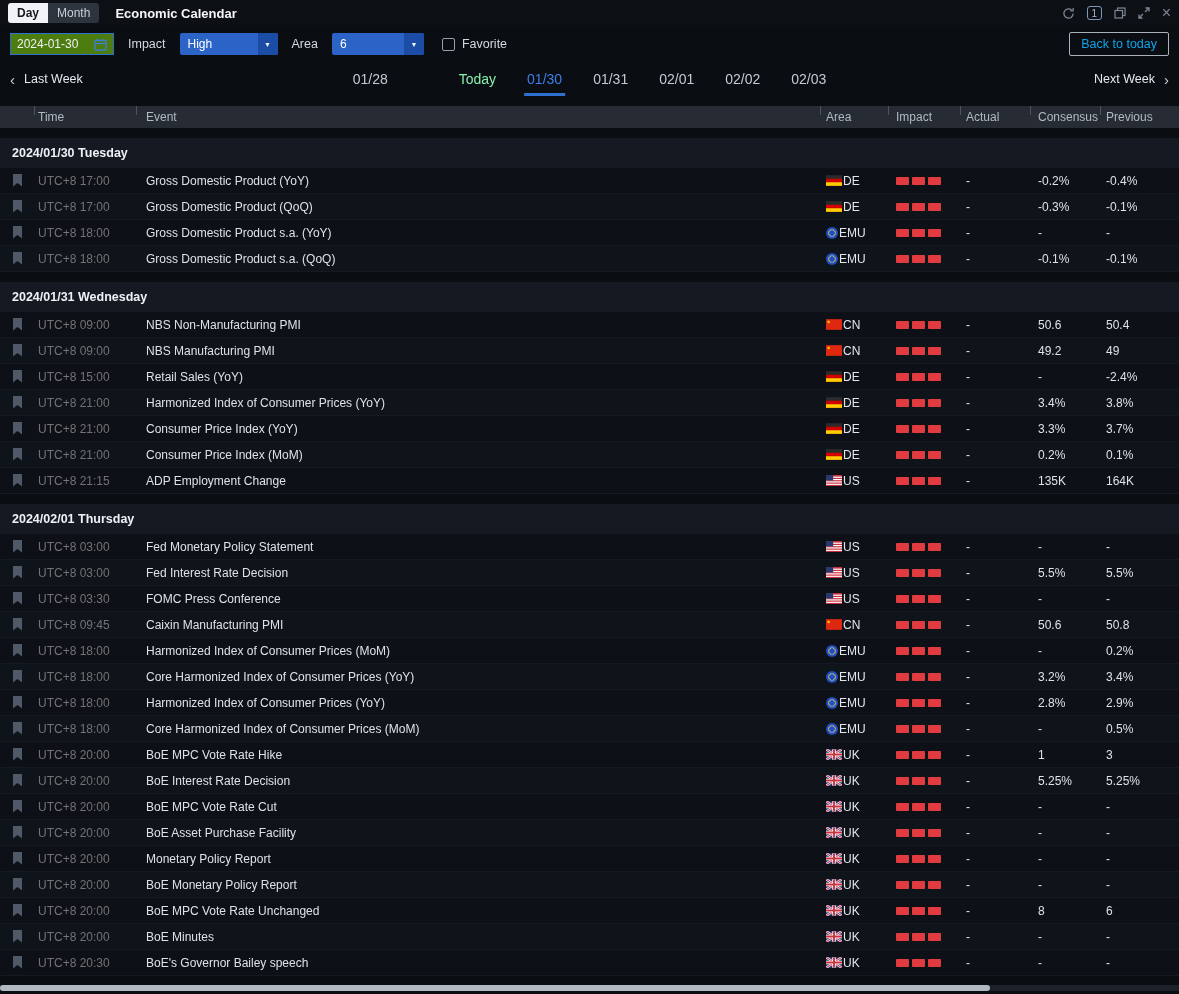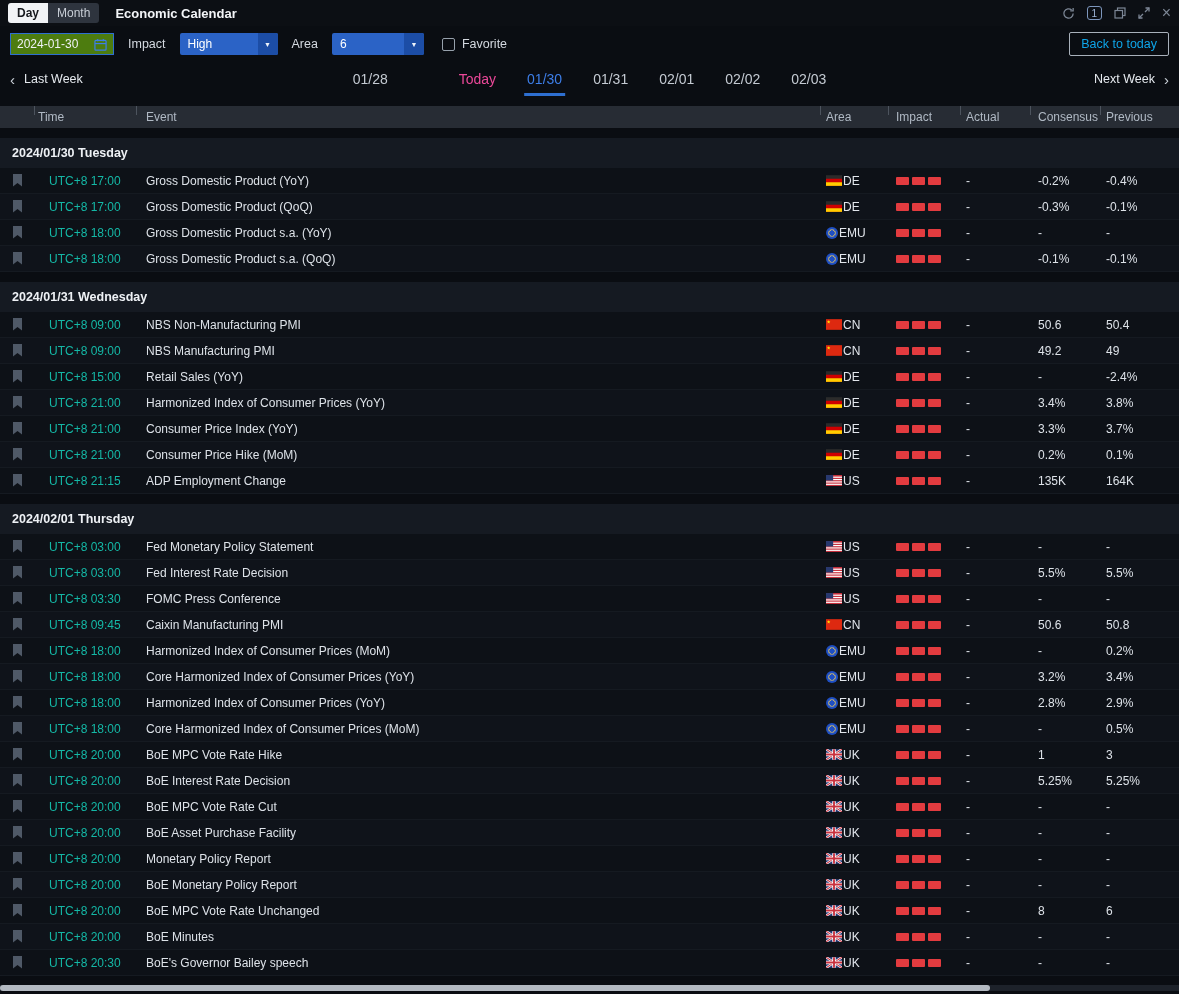--- a/index.html
+++ b/index.html
@@ -31,21 +31,21 @@
   .cb{width:13px;height:13px;border:1.5px solid #97a1ac;border-radius:2px;background:transparent;}
   .fav-label{font-size:12.5px;color:#d4d9e0;}
   .back-btn{margin-left:auto;height:24px;padding:0 11px;background:transparent;border:1px solid #a9b1bb;border-radius:2px;color:#0ea5e9;font-size:12.5px;cursor:pointer;font-family:inherit;}
 
   
   .weeknav{height:34px;display:flex;align-items:center;justify-content:space-between;padding:0 10px;position:relative;}
   .wk-btn{display:flex;align-items:center;gap:9px;font-size:12.5px;color:#e6eaef;cursor:pointer;}
   .chev{font-size:15px;color:#cdd3db;line-height:1;}
   .wk-days{position:absolute;left:50%;transform:translateX(-50%);top:0;display:flex;gap:25px;height:34px;align-items:center;}
   .wk-day{font-size:14px;color:#c4cad2;cursor:pointer;height:34px;display:flex;align-items:center;position:relative;padding:0 3px;}
-  .wk-day.emph{color:#ec4899;margin-left:40px;}
+  .wk-day.emph{color:#86efac;margin-left:40px;}
   .wk-day.active{color:var(--active-day-blue,#3d7ee8);}
   .wk-day.active::after{content:"";position:absolute;left:0;right:0;bottom:0;height:3px;background:var(--accent-blue,#2e6fd0);}
 
   
   .table-area{margin-top:10px;}
   .grid{display:grid;grid-template-columns:34px 102px minmax(0,1fr) 68px 72px 70px 70px 79px;align-items:center;}
   .table-header{height:22px;background:#272c34;color:#b0b9c4;font-size:12px;}
   .th{position:relative;height:22px;line-height:22px;white-space:nowrap;}
   .th.tick::before{content:"";position:absolute;left:0;top:0;width:1px;height:9px;background:#4d545e;}
   .c-time{padding-left:4px;}
@@ -53,21 +53,21 @@
   .c-area{padding-left:6px;}
   .c-impact{padding-left:8px;}
   .c-actual{padding-left:6px;}
   .c-consensus{padding-left:8px;}
   .c-previous{padding-left:6px;}
   .group-header{height:40px;padding:10px 0 0 12px;display:flex;align-items:center;font-size:12.5px;font-weight:600;color:#eef1f5;
     background:linear-gradient(to bottom,#0a0d12 0,#0a0d12 10px,#151a22 10px,#151a22 100%);}
   .row{height:26px;font-size:12px;color:#dde2e8;border-bottom:1px solid #151a21;background:#0d1117;}
   .row.alt{background:#0f131a;}
   .cell{overflow:hidden;text-overflow:ellipsis;white-space:nowrap;}
-  .cell.c-time{color:#14b8a6;margin-left:11px;}
+  .cell.c-time{color:#737373;}
   .c-bm{display:flex;justify-content:center;align-items:center;}
   .bm{display:inline-flex;cursor:pointer;}
   .cell.c-area{display:flex;align-items:center;gap:1px;}
   .area-code{color:#e2e6ec;}
   .flag-wrap{display:inline-flex;align-items:center;}
   .impact-bars{display:inline-flex;gap:3px;}
   .impact-bars i{width:13px;height:8px;background:var(--impact-red,#e23b3f);border-radius:1px;}
 
   
   .hscrollbar{position:absolute;left:0;bottom:3px;width:100%;height:6px;background:#1d222a;}
@@ -455,21 +455,21 @@
       </div>
       <div class="grid row alt">
         <div class="cell c-bm">
           <span class="bm">
             <svg width="11" height="13" viewBox="0 0 11 13">
               <path d="M1 0h9v12.5L5.5 8.9 1 12.5z" fill="#4f5967"></path>
             </svg>
           </span>
         </div>
         <div class="cell c-time">UTC+8 21:00</div>
-        <div class="cell c-event">Consumer Price Hike (MoM)</div>
+        <div class="cell c-event">Consumer Price Index (MoM)</div>
         <div class="cell c-area">
           <span class="flag-wrap">
             <svg width="16" height="11" viewBox="0 0 3 2">
               <rect width="3" height="2" fill="#2b2b2b"></rect>
               <rect y="0.67" width="3" height="1.33" fill="#d00000"></rect>
               <rect y="1.33" width="3" height="0.67" fill="#ffce00"></rect>
             </svg>
           </span>
           <span class="area-code">DE</span>
         </div>

